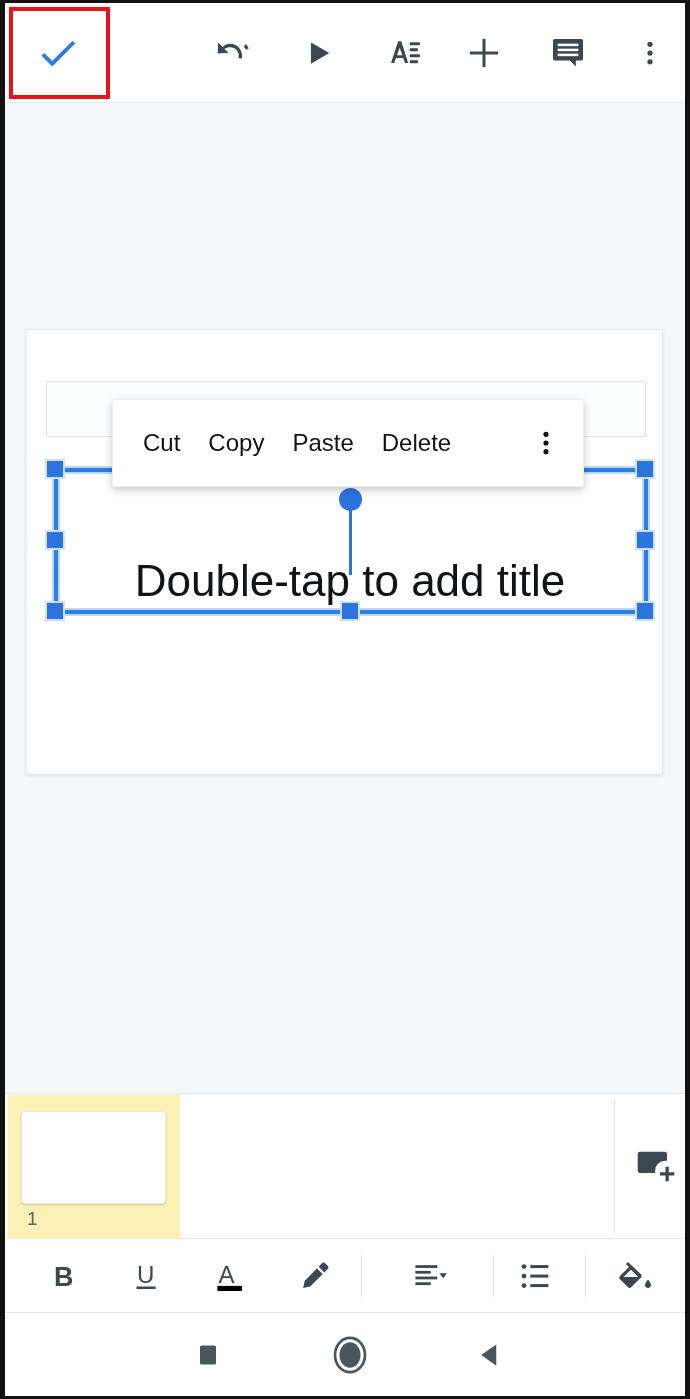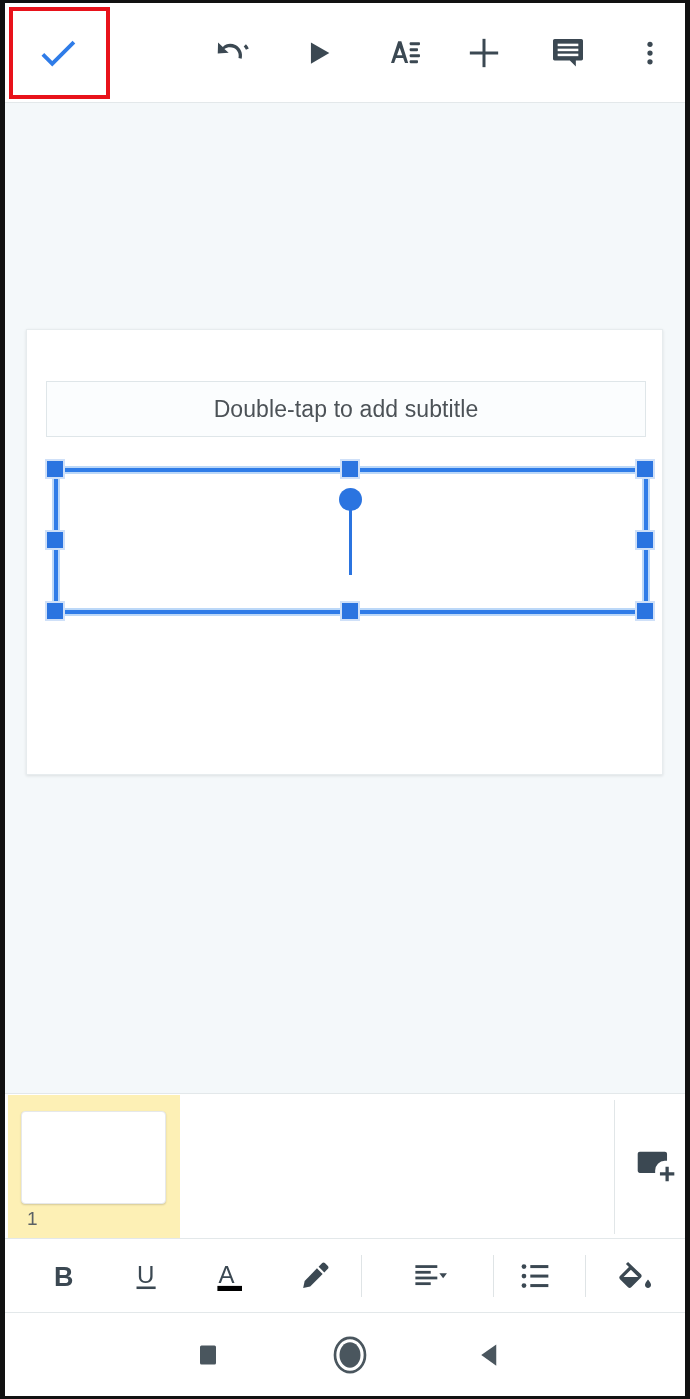--- a/index.html
+++ b/index.html
@@ -261,20 +261,23 @@
   </div>
 
   <div id="workspace">
 
     <div id="slide-canvas"></div>
 
     <div id="subtitle-ph">
       <span class="txt">Double-tap to add subtitle</span>
     </div>
 
+    <div id="title-box">
+      <span class="txt">Double-tap to add title</span>
+    </div>
 
     <div class="sel-glow h" style="left:50px;top:363px;width:590px;"></div>
     <div class="sel-line h" style="left:50px;top:365px;width:590px;"></div>
 
     <div class="sel-glow h" style="left:50px;top:505px;width:590px;"></div>
     <div class="sel-line h" style="left:50px;top:507px;width:590px;"></div>
 
     <div class="sel-glow v" style="left:47px;top:365px;height:144px;"></div>
     <div class="sel-line v" style="left:49px;top:365px;height:144px;"></div>
 
@@ -286,20 +289,35 @@
 
     <div class="handle" style="left:40px;top:356px;"></div>
     <div class="handle" style="left:335px;top:356px;"></div>
     <div class="handle" style="left:630px;top:356px;"></div>
     <div class="handle" style="left:40px;top:427px;"></div>
     <div class="handle" style="left:630px;top:427px;"></div>
     <div class="handle" style="left:40px;top:498px;"></div>
     <div class="handle" style="left:335px;top:498px;"></div>
     <div class="handle" style="left:630px;top:498px;"></div>
 
+    <div id="ctx-menu">
+      <span class="mi">Cut</span>
+      <span class="mi">Copy</span>
+      <span class="mi">Paste</span>
+      <span class="mi">Delete</span>
+      <span id="ctx-more">
+        <span>
+          <svg class="ico" width="28" height="28" viewBox="0 0 24 24" fill="#111417">
+            <circle cx="12" cy="4.6" r="2.2"></circle>
+              <circle cx="12" cy="12" r="2.2"></circle>
+              <circle cx="12" cy="19.4" r="2.2"></circle>
+          </svg>
+        </span>
+      </span>
+    </div>
   </div>
 
   <div id="filmstrip">
     <div id="slide-item-1">
       <div id="slide-thumb-1"></div>
       <div id="slide-num-1">1</div>
     </div>
     <div id="filmstrip-divider"></div>
     <div id="btn-add-slide">
       <span>

